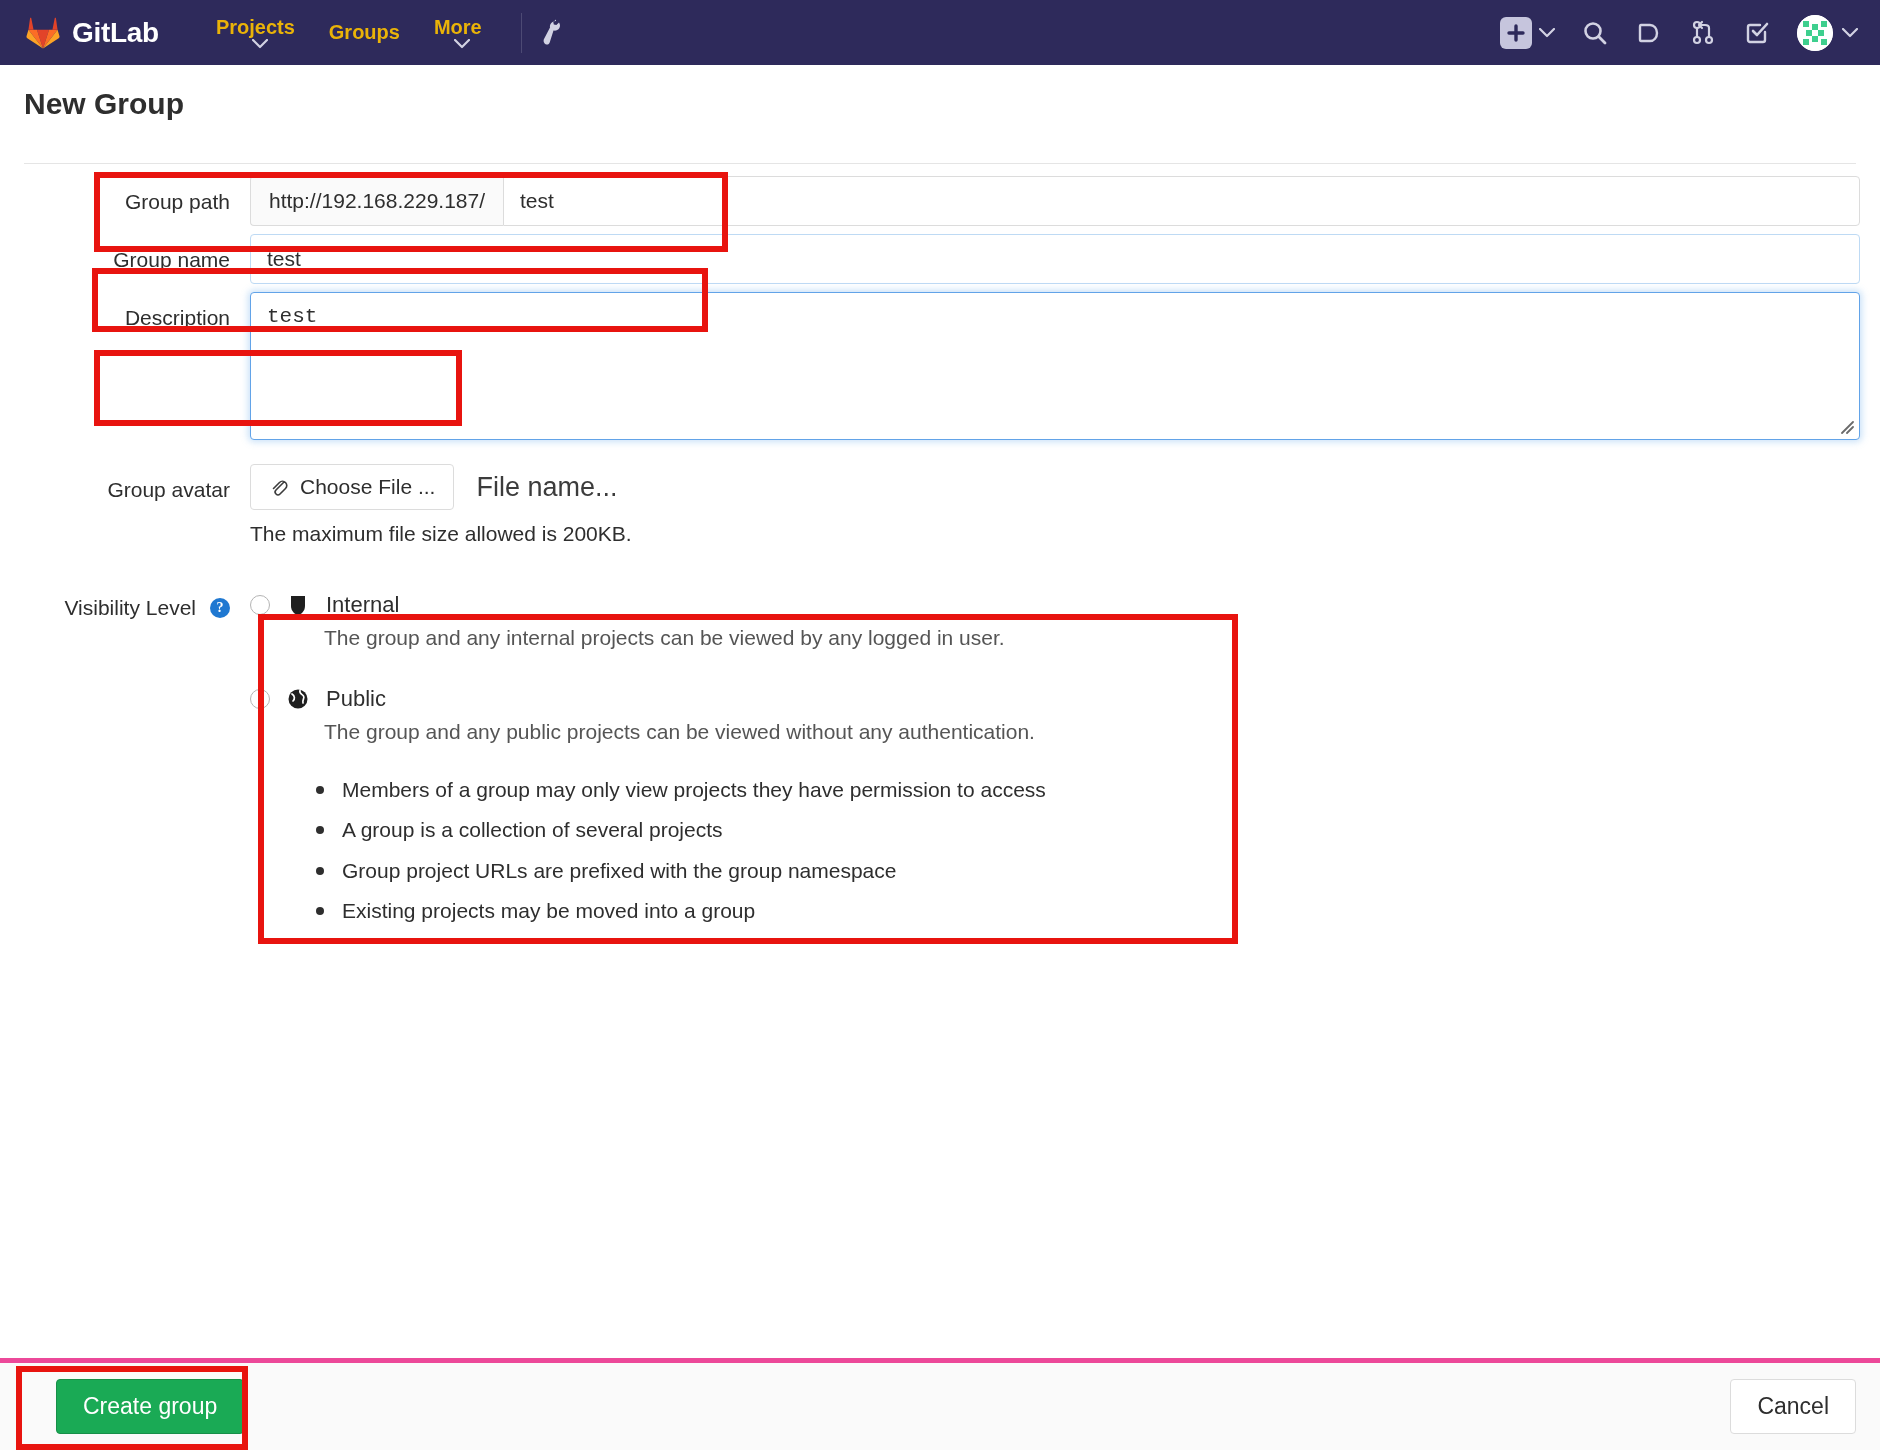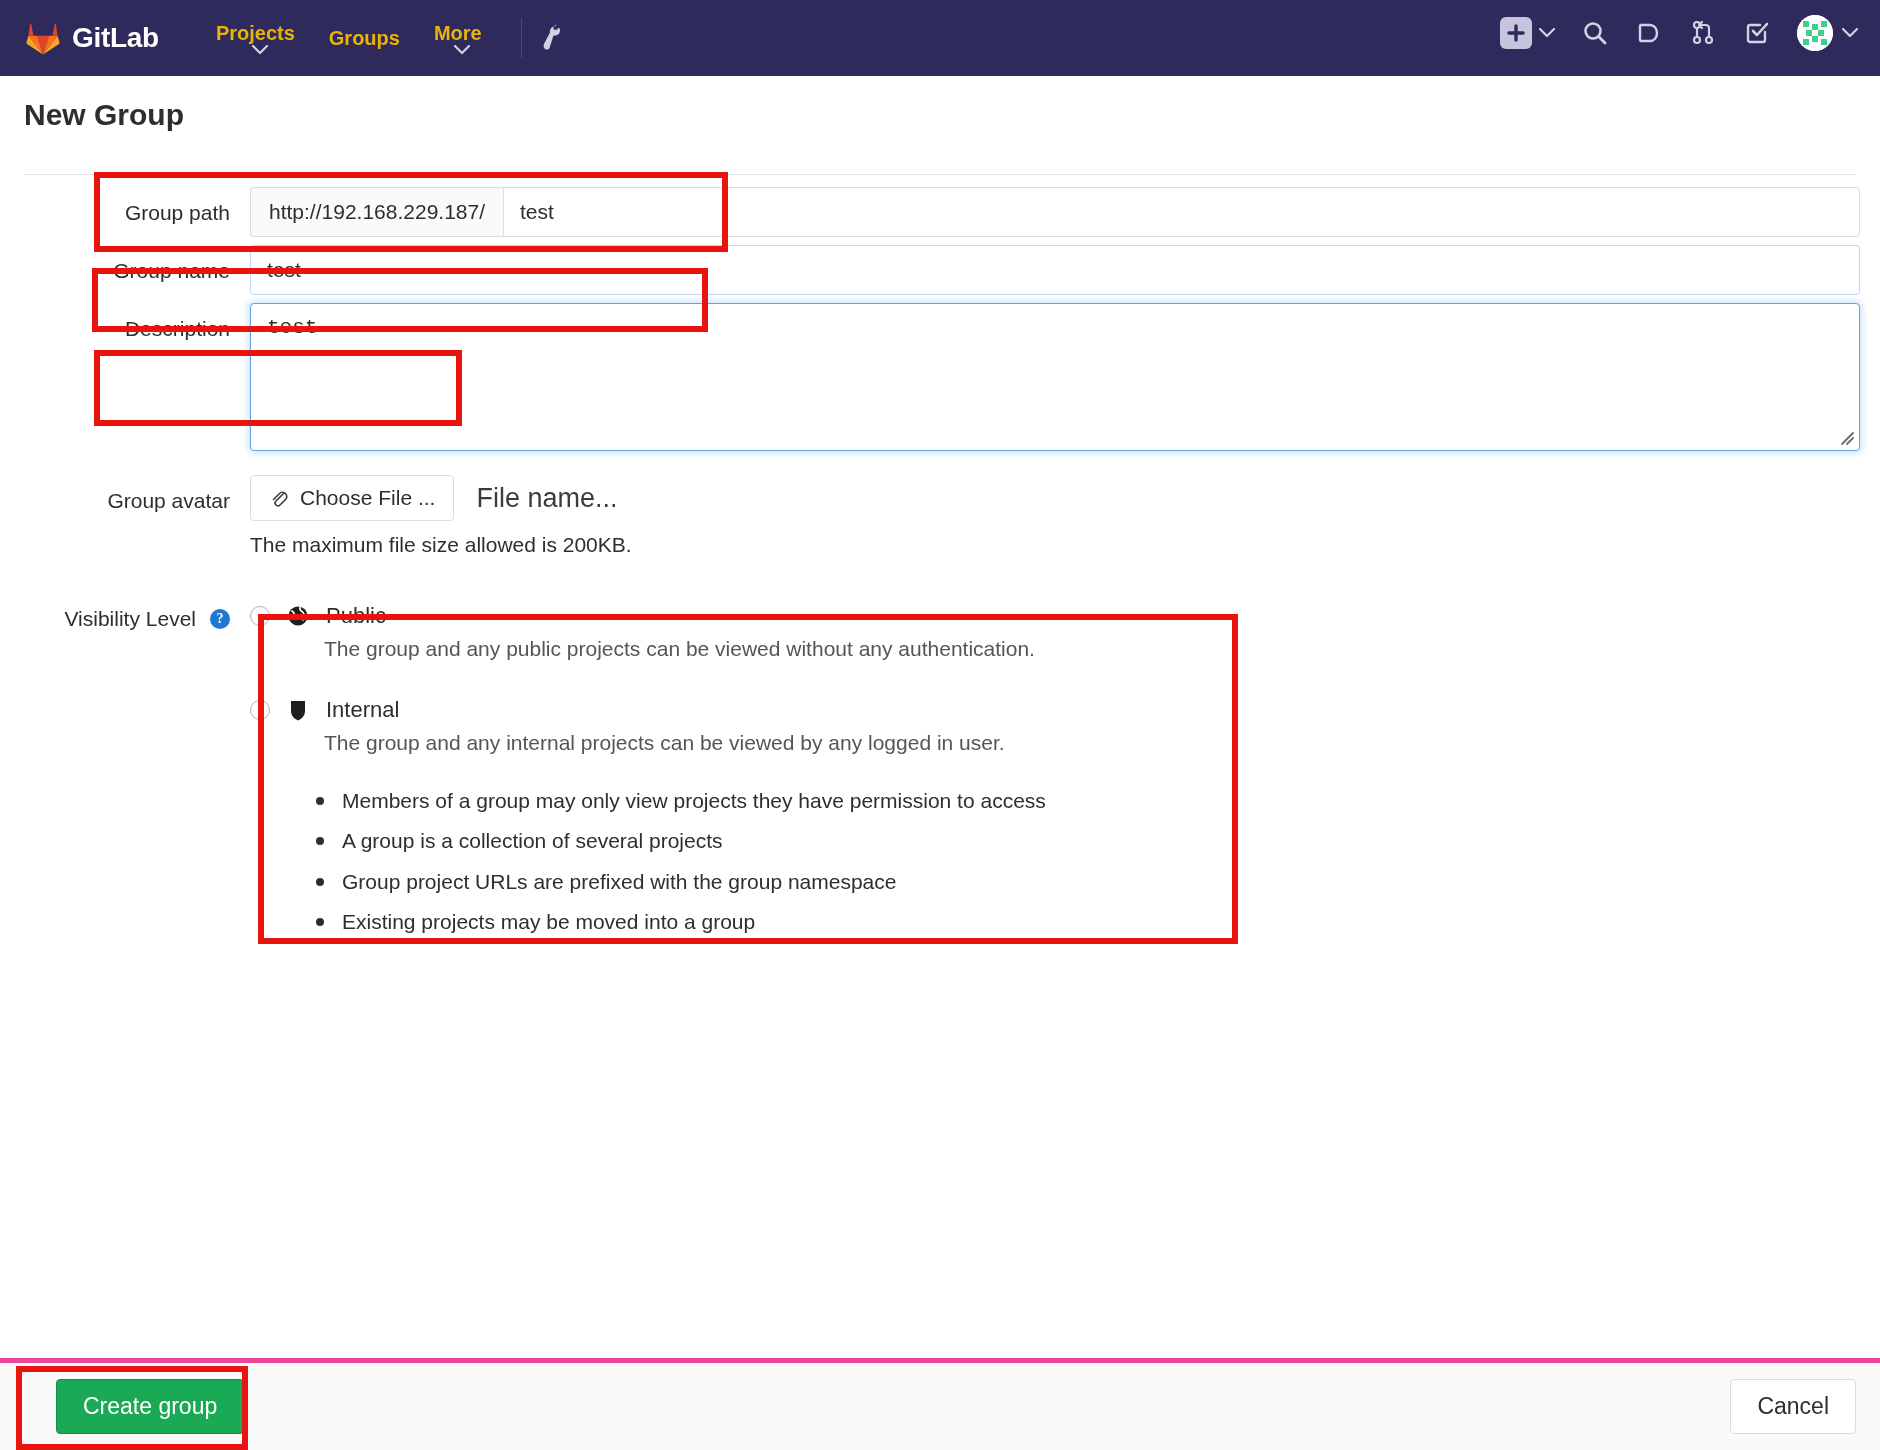--- a/index.html
+++ b/index.html
@@ -6,21 +6,21 @@
   html, body {
     margin: 0; padding: 0;
     width: 1880px; height: 1450px;
     background: #fff;
     font-family: "Liberation Sans", sans-serif;
     overflow: hidden;
   }
 
   
   .navbar {
-    height: 76px;
+    height: 65px;
     background: #2e2a5b;
     display: flex;
     align-items: center;
     padding: 0 22px 0 26px;
     position: relative;
   }
   .nav-left { display: flex; align-items: center; }
   .logo-wrap { display: flex; align-items: center; margin-right: 40px; }
   .tanuki { width: 34px; height: 33px; margin-right: 12px; }
   .logo-text {
@@ -394,42 +394,42 @@
       <span class="help-circle">?</span>
     </div>
     <div class="vis-options">
 
 
       <div class="vis-opt">
         <div class="vis-head">
           <span class="radio"></span>
           <span class="vis-icon">
             <svg width="22" height="24" viewBox="0 0 22 24">
+              <path d="M4 3 H18 V13 C18 18 14.5 21 11 22.5 C7.5 21 4 18 4 13 Z" fill="#1f1f1f"></path>
+            </svg>
+          </span>
+          <span class="vis-name">Internal</span>
+        </div>
+        <div class="vis-desc">The group and any internal projects can be viewed by any logged in user.</div>
+      </div>
+
+      <div class="vis-opt">
+        <div class="vis-head">
+          <span class="radio"></span>
+          <span class="vis-icon">
+            <svg width="22" height="24" viewBox="0 0 22 24">
               <circle cx="11" cy="12" r="9.5" fill="#1f1f1f"></circle>
               <path d="M5 7 C8 9 8 12 6 14 M13 3.5 C12 6.5 15 7 16.5 9 C18 11 15 13 16 16" stroke="#ffffff" stroke-width="1.7" fill="none" stroke-linecap="round"></path>
             </svg>
           </span>
           <span class="vis-name">Public</span>
         </div>
         <div class="vis-desc">The group and any public projects can be viewed without any authentication.</div>
       </div>
 
-      <div class="vis-opt">
-        <div class="vis-head">
-          <span class="radio"></span>
-          <span class="vis-icon">
-            <svg width="22" height="24" viewBox="0 0 22 24">
-              <path d="M4 3 H18 V13 C18 18 14.5 21 11 22.5 C7.5 21 4 18 4 13 Z" fill="#1f1f1f"></path>
-            </svg>
-          </span>
-          <span class="vis-name">Internal</span>
-        </div>
-        <div class="vis-desc">The group and any internal projects can be viewed by any logged in user.</div>
-      </div>
-
     </div>
   </div>
 
   <ul class="bullets">
     <li>Members of a group may only view projects they have permission to access</li>
     <li>A group is a collection of several projects</li>
     <li>Group project URLs are prefixed with the group namespace</li>
     <li>Existing projects may be moved into a group</li>
   </ul>
 </div>

